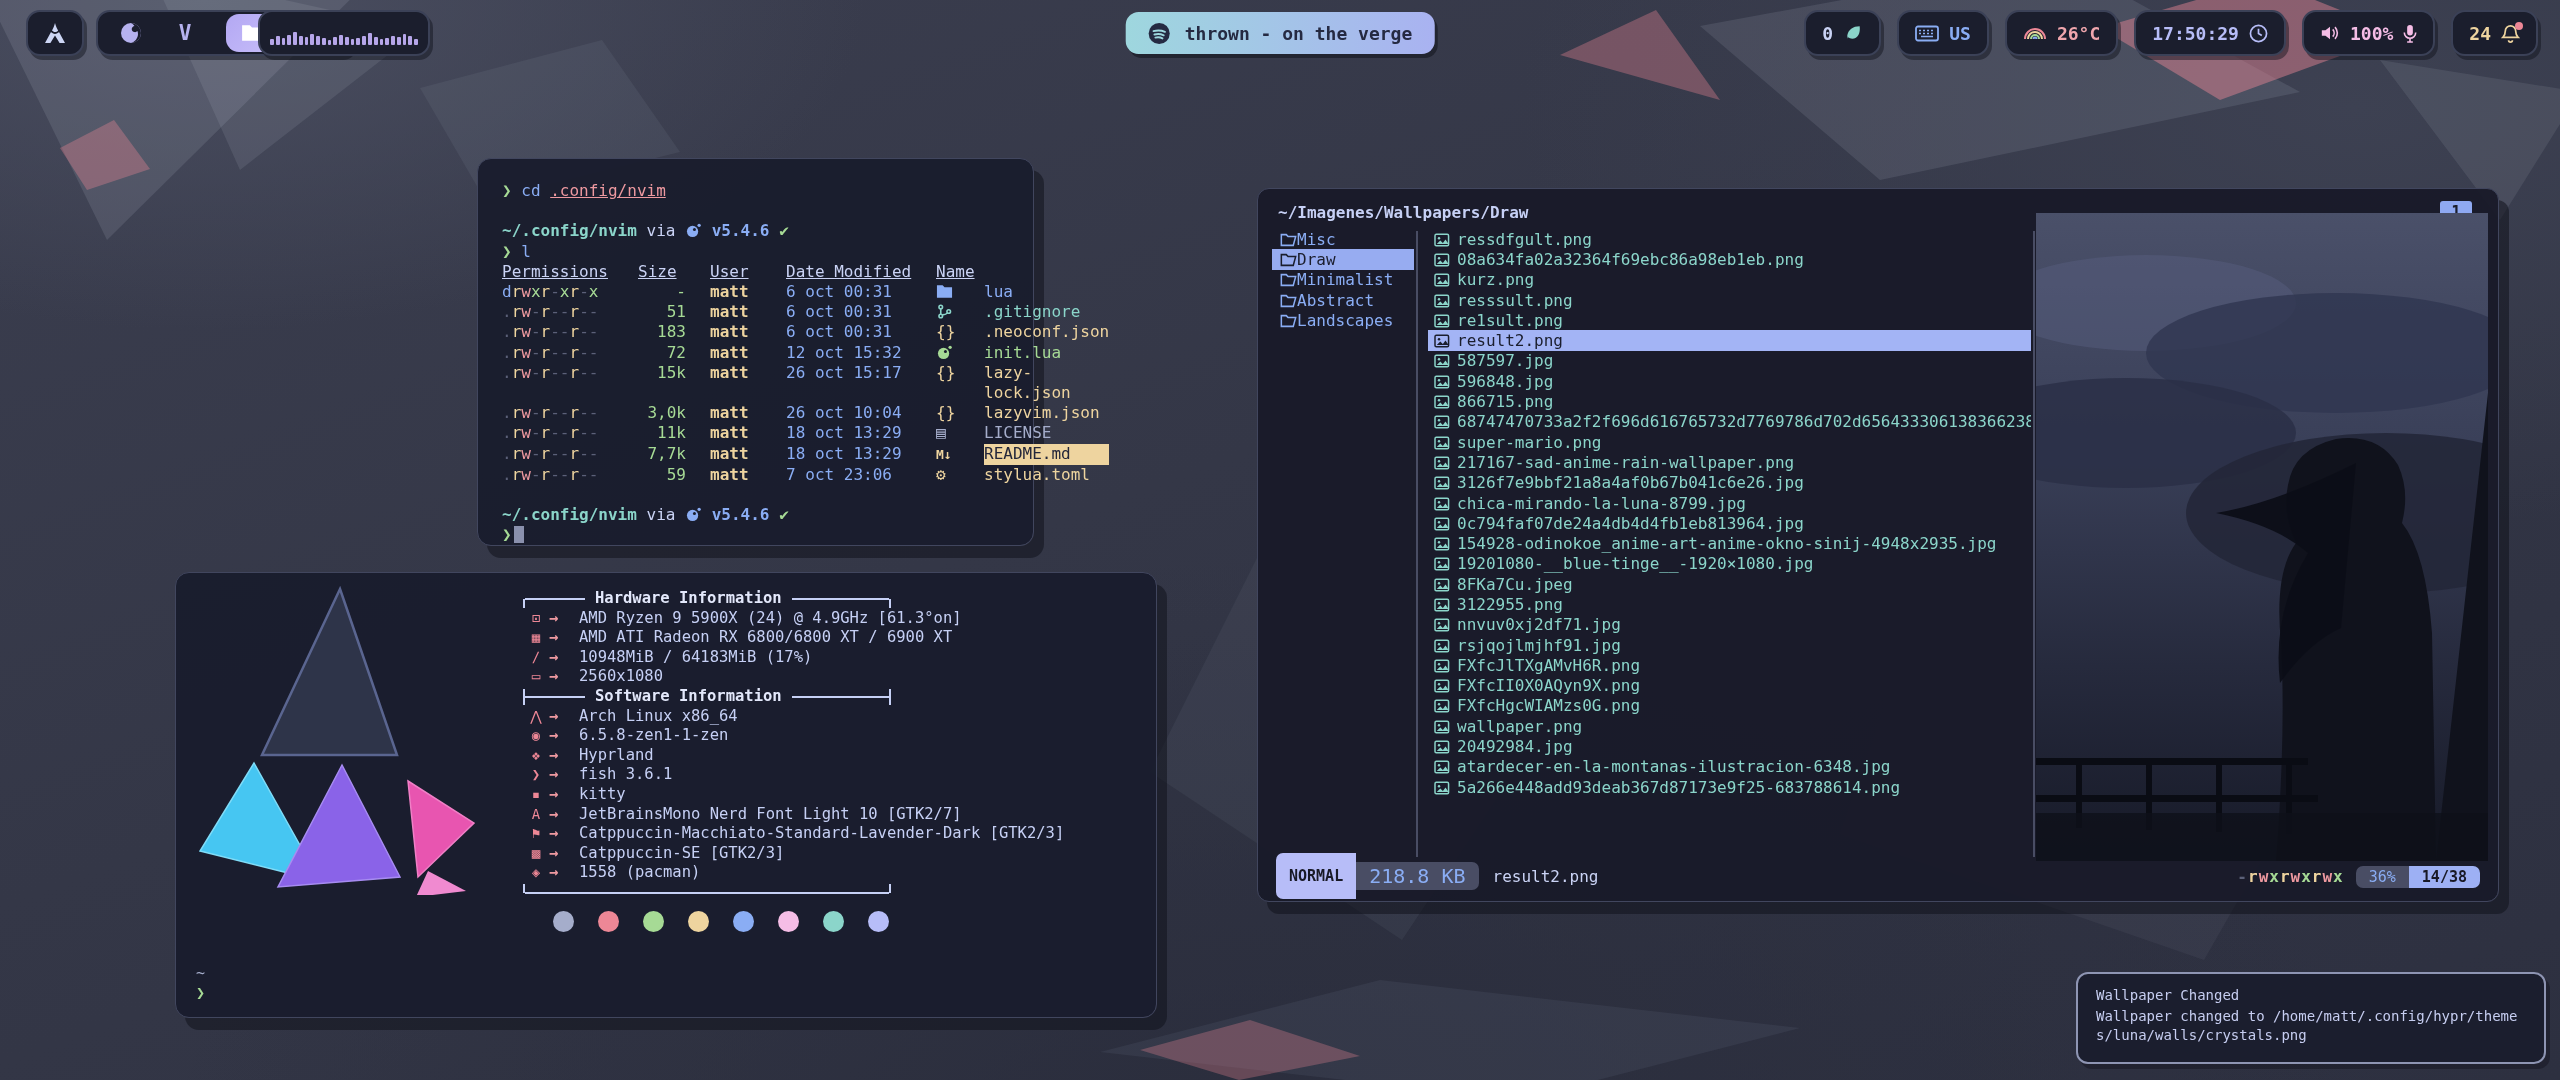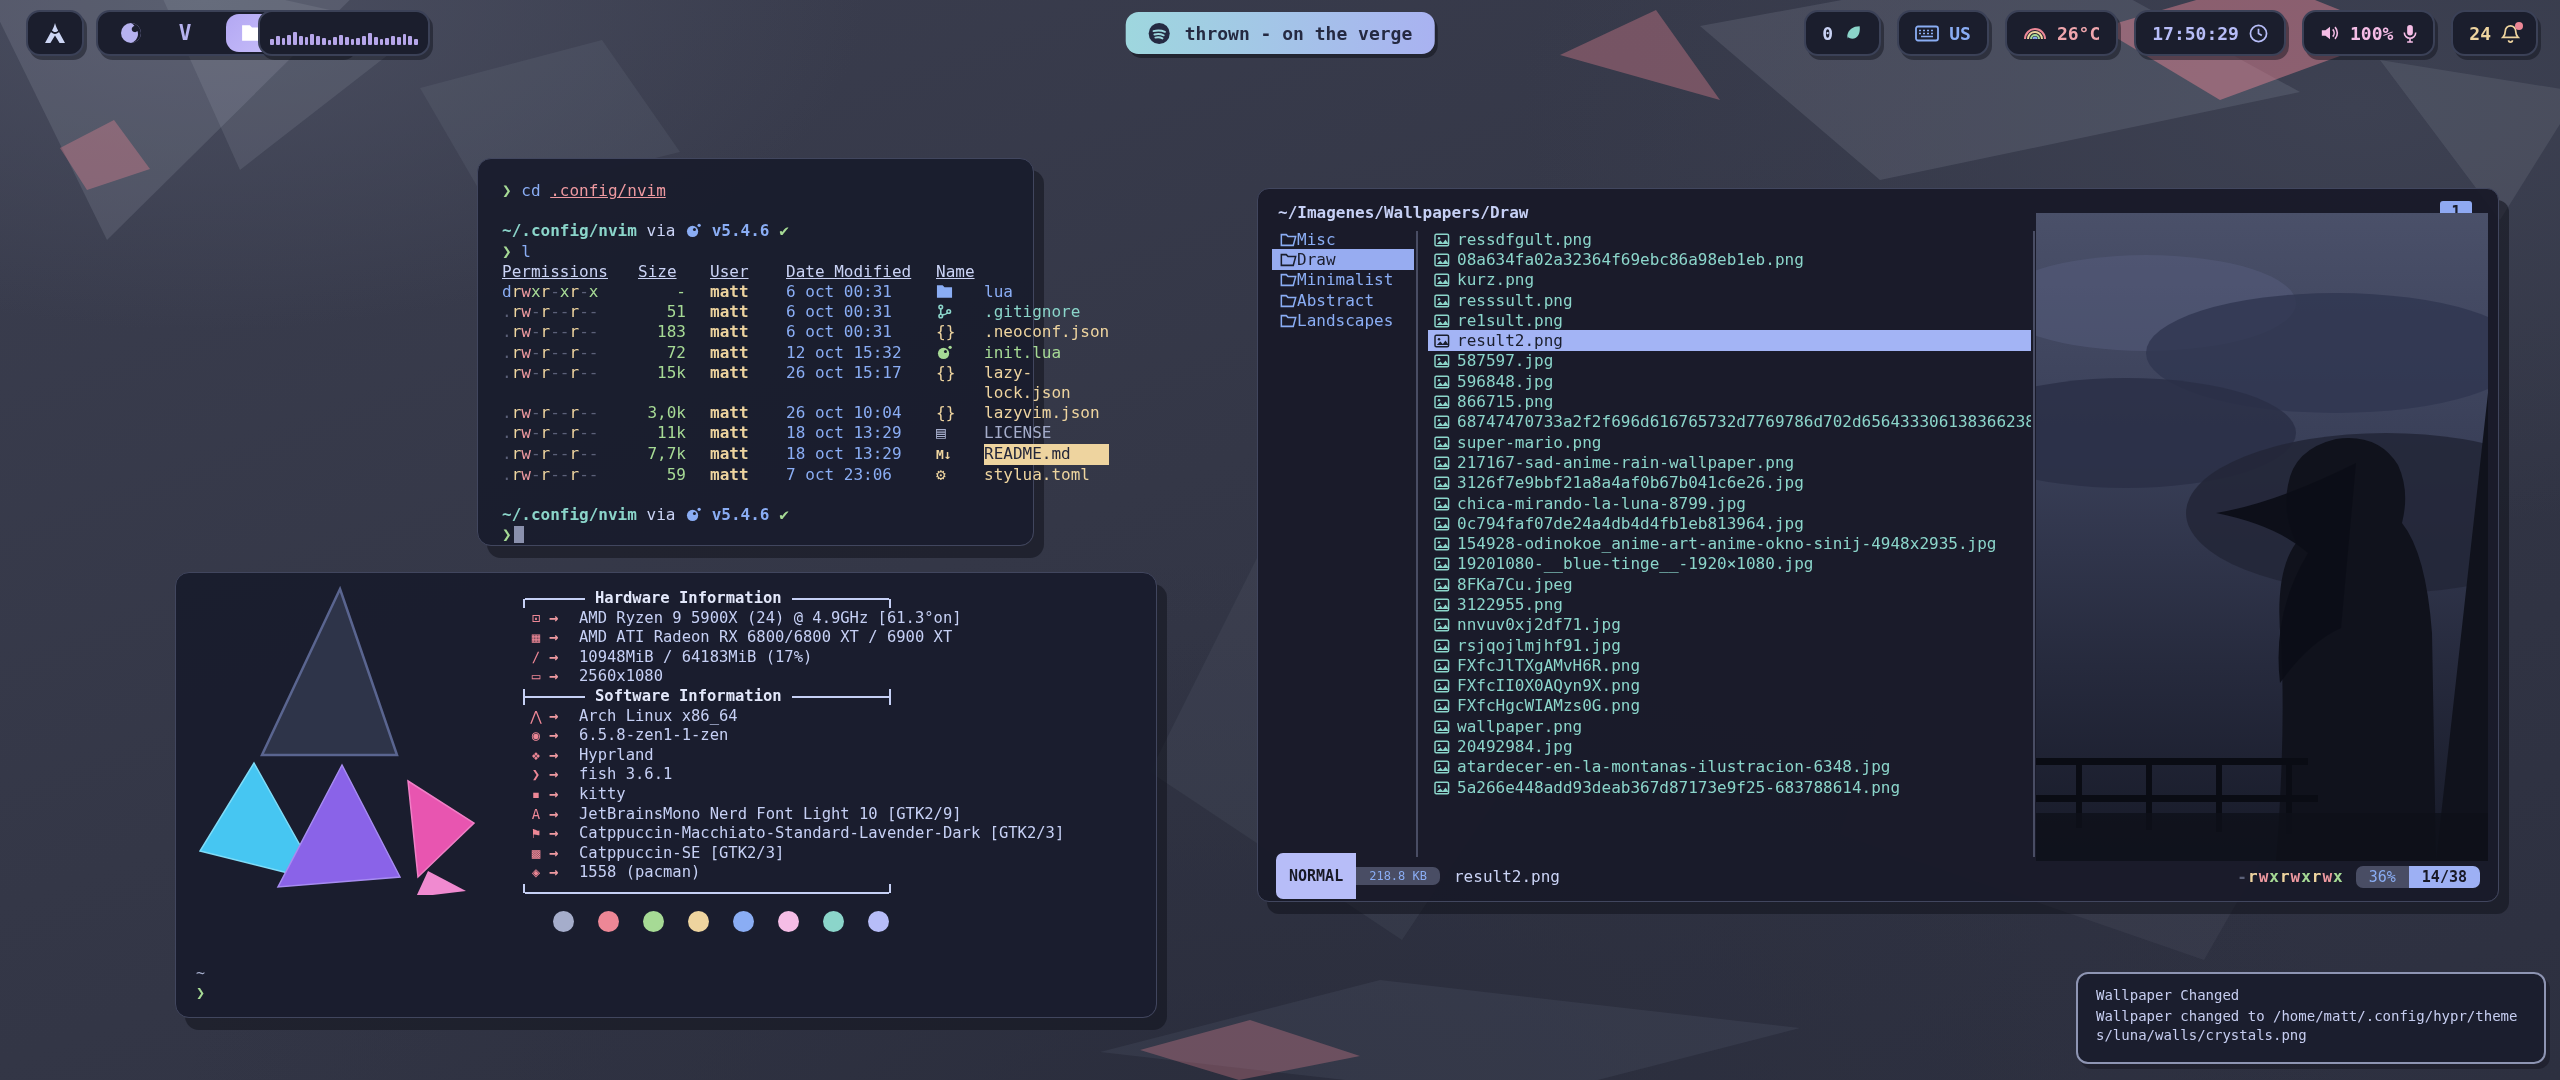--- a/index.html
+++ b/index.html
@@ -96,21 +96,21 @@
   .fm-side-item{display:flex;align-items:center;gap:0;color:#8aadf4;height:20.3px;padding-left:8px;white-space:pre;}
   .fm-side-item.sel{background:#97acf1;color:#1b1e2d;}
   .fm-side-item .ic{width:17px;height:14px;flex:none;}
   .fm-list{position:absolute;left:170px;top:40px;width:603px;height:614px;overflow:hidden;}
   .fm-row{display:flex;align-items:center;gap:7px;color:#8bd5ca;height:20.3px;padding-left:6px;white-space:pre;box-sizing:border-box;}
   .fm-row.sel{background:#a3b4f5;color:#1b1e2d;width:100%;}
   .fm-row .ic{flex:none;width:16px;height:14px;}
   .fm-preview{position:absolute;left:778px;top:24px;width:452px;height:648px;overflow:hidden;}
   .fm-status{position:absolute;left:18px;right:18px;bottom:12px;height:26px;display:flex;align-items:center;}
   .pill-l{background:#b7bdf8;color:#181926;font-weight:bold;padding:14px 13px;border-radius:7px 0 0 7px;font-size:15px;}
-  .pill-r{background:#494d64;color:#8aadf4;padding:2px 13px;border-radius:0 7px 7px 0;font-size:12px;}
+  .pill-r{background:#494d64;color:#8aadf4;padding:2px 13px;border-radius:0 7px 7px 0;font-size:20px;}
   .pill-pct{background:#494d64;color:#8aadf4;padding:2px 13px;border-radius:7px 0 0 7px;font-size:15px;}
   .pill-pos{background:#9db0f4;color:#181926;font-weight:bold;padding:2px 13px;border-radius:0 7px 7px 0;font-size:15px;}
   .fm-file-label{margin-left:14px;color:#cad3f5;}
   .fm-status .right{margin-left:auto;display:flex;align-items:center;gap:12px;}
   .perm-str{letter-spacing:1px;font-weight:bold;}
 
   
   .notif{position:absolute;left:2076px;top:972px;width:470px;height:92px;background:#1b1e2e;border:2px solid #8e95b3;
     border-radius:12px;box-sizing:border-box;padding:12px 18px;color:#c6cdf0;font-size:14px;line-height:19px;z-index:12;
     box-shadow:4px 5px 0 rgba(14,16,24,.4);}
@@ -438,21 +438,21 @@
           <span>fish 3.6.1</span>
         </div>
         <div class="fx-row">
           <span class="fx-icon">▪</span>
           <span class="fx-arrow">→</span>
           <span>kitty</span>
         </div>
         <div class="fx-row">
           <span class="fx-icon">A</span>
           <span class="fx-arrow">→</span>
-          <span>JetBrainsMono Nerd Font Light 10 [GTK2/9]</span>
+          <span>JetBrainsMono Nerd Font Light 10 [GTK2/7]</span>
         </div>
         <div class="fx-row">
           <span class="fx-icon">⚑</span>
           <span class="fx-arrow">→</span>
           <span>Catppuccin-Macchiato-Standard-Lavender-Dark [GTK2/3]</span>
         </div>
         <div class="fx-row">
           <span class="fx-icon">▩</span>
           <span class="fx-arrow">→</span>
           <span>Catppuccin-SE [GTK2/3]</span>

